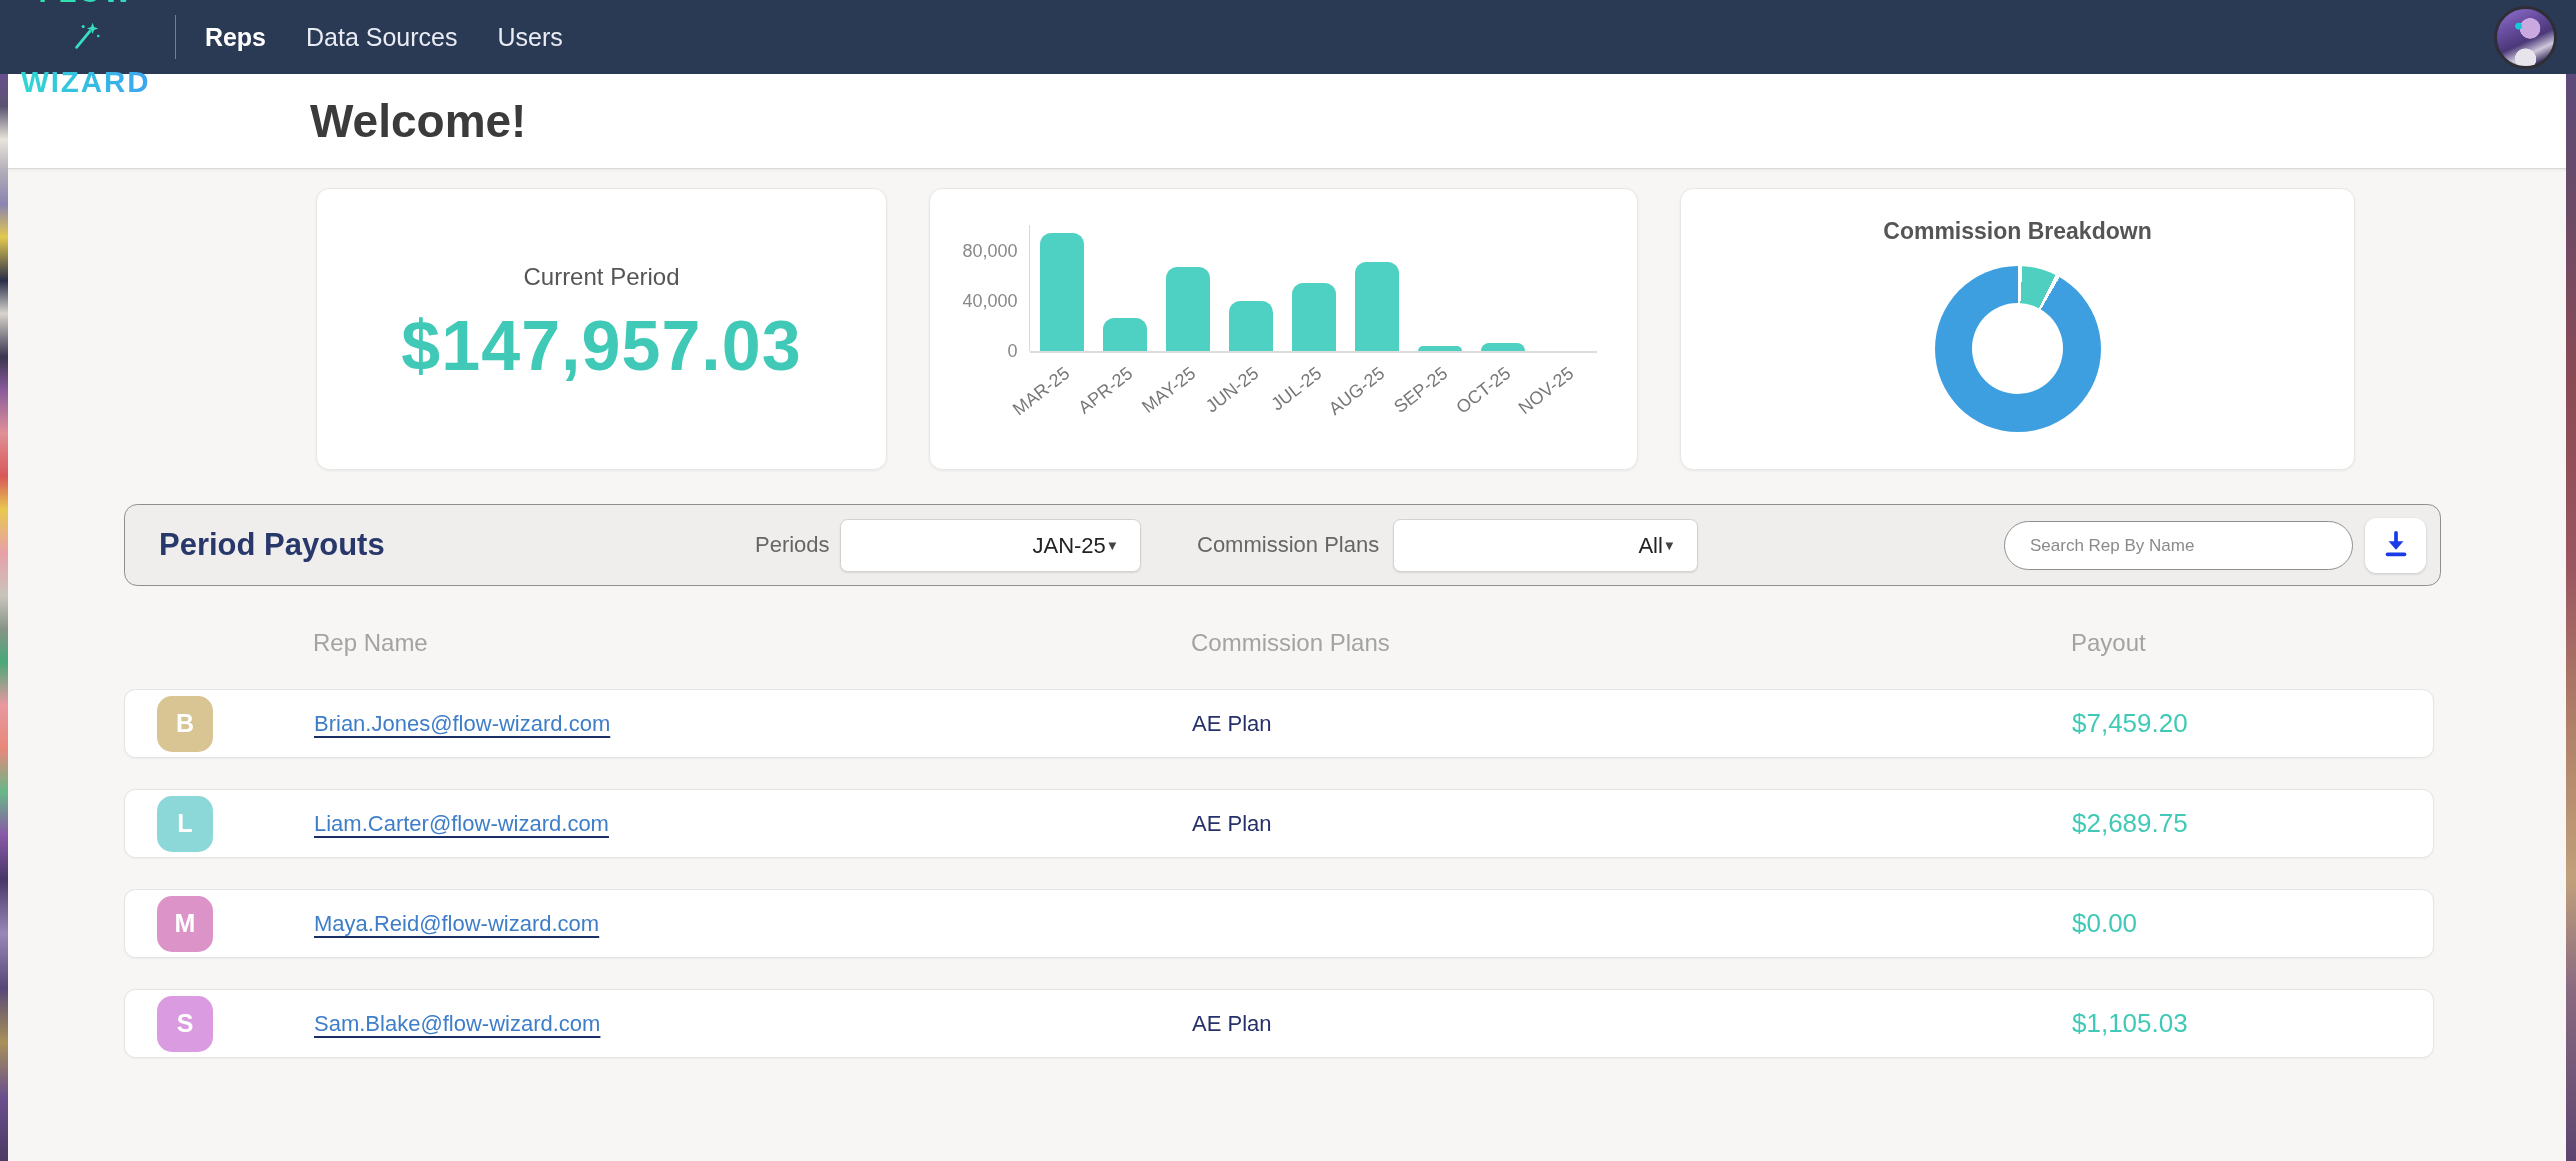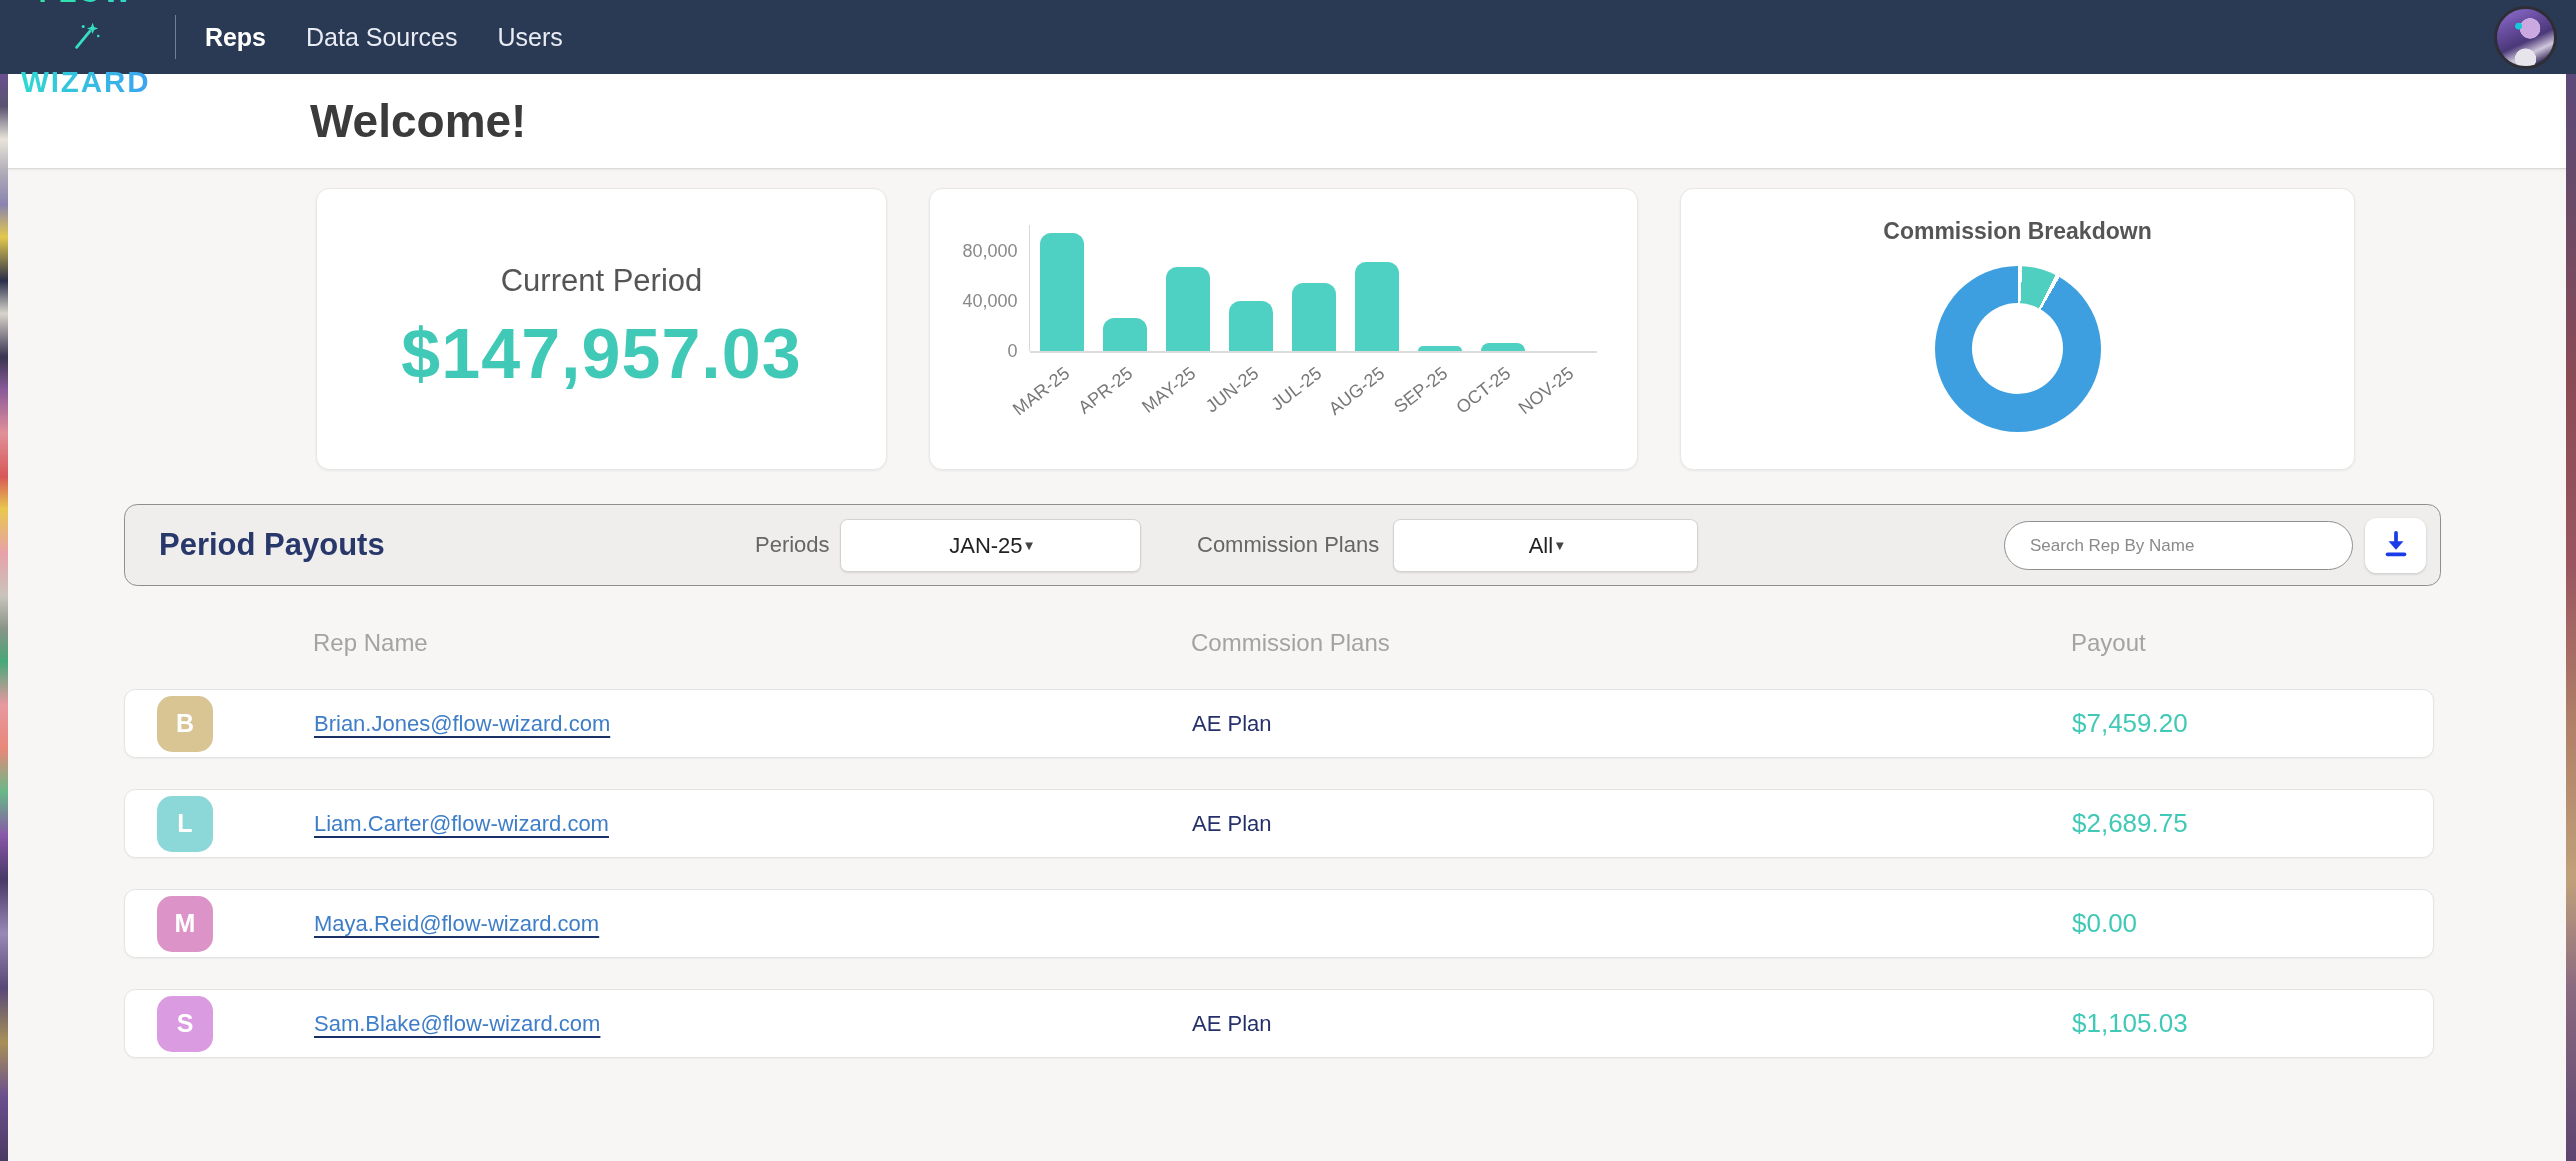--- a/index.html
+++ b/index.html
@@ -78,21 +78,21 @@
   .welcome-title { font-size:46px; font-weight:bold; color:#3B3B3B; }
 
   
   .cards-row { display:flex; gap:42px; margin:19px 0 0 316px; }
   .card {
     background:#fff; border:1px solid #E7E7E5; border-radius:13.3px;
     box-shadow:0 1px 2.9px rgba(0,0,0,.06);
     height:282px;
   }
   .card.kpi { width:571px; text-align:center; padding-top:74px; }
-  .kpi-label { font-size:31px; color:#555; }
+  .kpi-label { font-size:24px; color:#555; }
   .kpi-value { font-size:70px; font-weight:bold; color:#3FC9B6; margin-top:15px; letter-spacing:1px; }
 
   .card.trend { width:709px; padding:23px 40px 0 19px; }
   .legend-row { display:flex; align-items:center; justify-content:center; gap:13.3px; }
   .legend-swatch { width:36px; height:28px; background:#4ED0C2; border-radius:1.9px; }
   .legend-label { font-size:25px; color:#666; }
   .chart-area { display:flex; margin-top:13.3px; }
   .y-labels { position:relative; width:80px; height:126px; }
   .y-labels span {
     position:absolute; right:11.4px; transform:translateY(50%);
@@ -142,21 +142,21 @@
   .ctl-label {
     position:absolute; top:50%; transform:translateY(-50%);
     font-size:22px; color:#666;
   }
   .ctl-label.periods { left:630px; }
   .ctl-label.plans { left:1072px; }
   .dropdown {
     position:absolute; top:14.3px; height:53px;
     background:#fff; border:1px solid #D2D2D0; border-radius:7.6px;
     box-shadow:0 1px 1.9px rgba(0,0,0,.10);
-    display:flex; align-items:center; justify-content:center;
+    display:flex; align-items:center; justify-content:flex-end;
     padding:0 21px 0 25px;
     font-size:22px; color:#222; cursor:pointer;
   }
   .dropdown.periods { left:715px; width:301px; }
   .dropdown.plans { left:1268px; width:305px; }
   .caret { font-size:13.3px; color:#444; }
   .search-input {
     position:absolute; left:1879px; top:16px;
     width:349px; height:49px;
     border:1.9px solid #8F8F8D; border-radius:25px;

